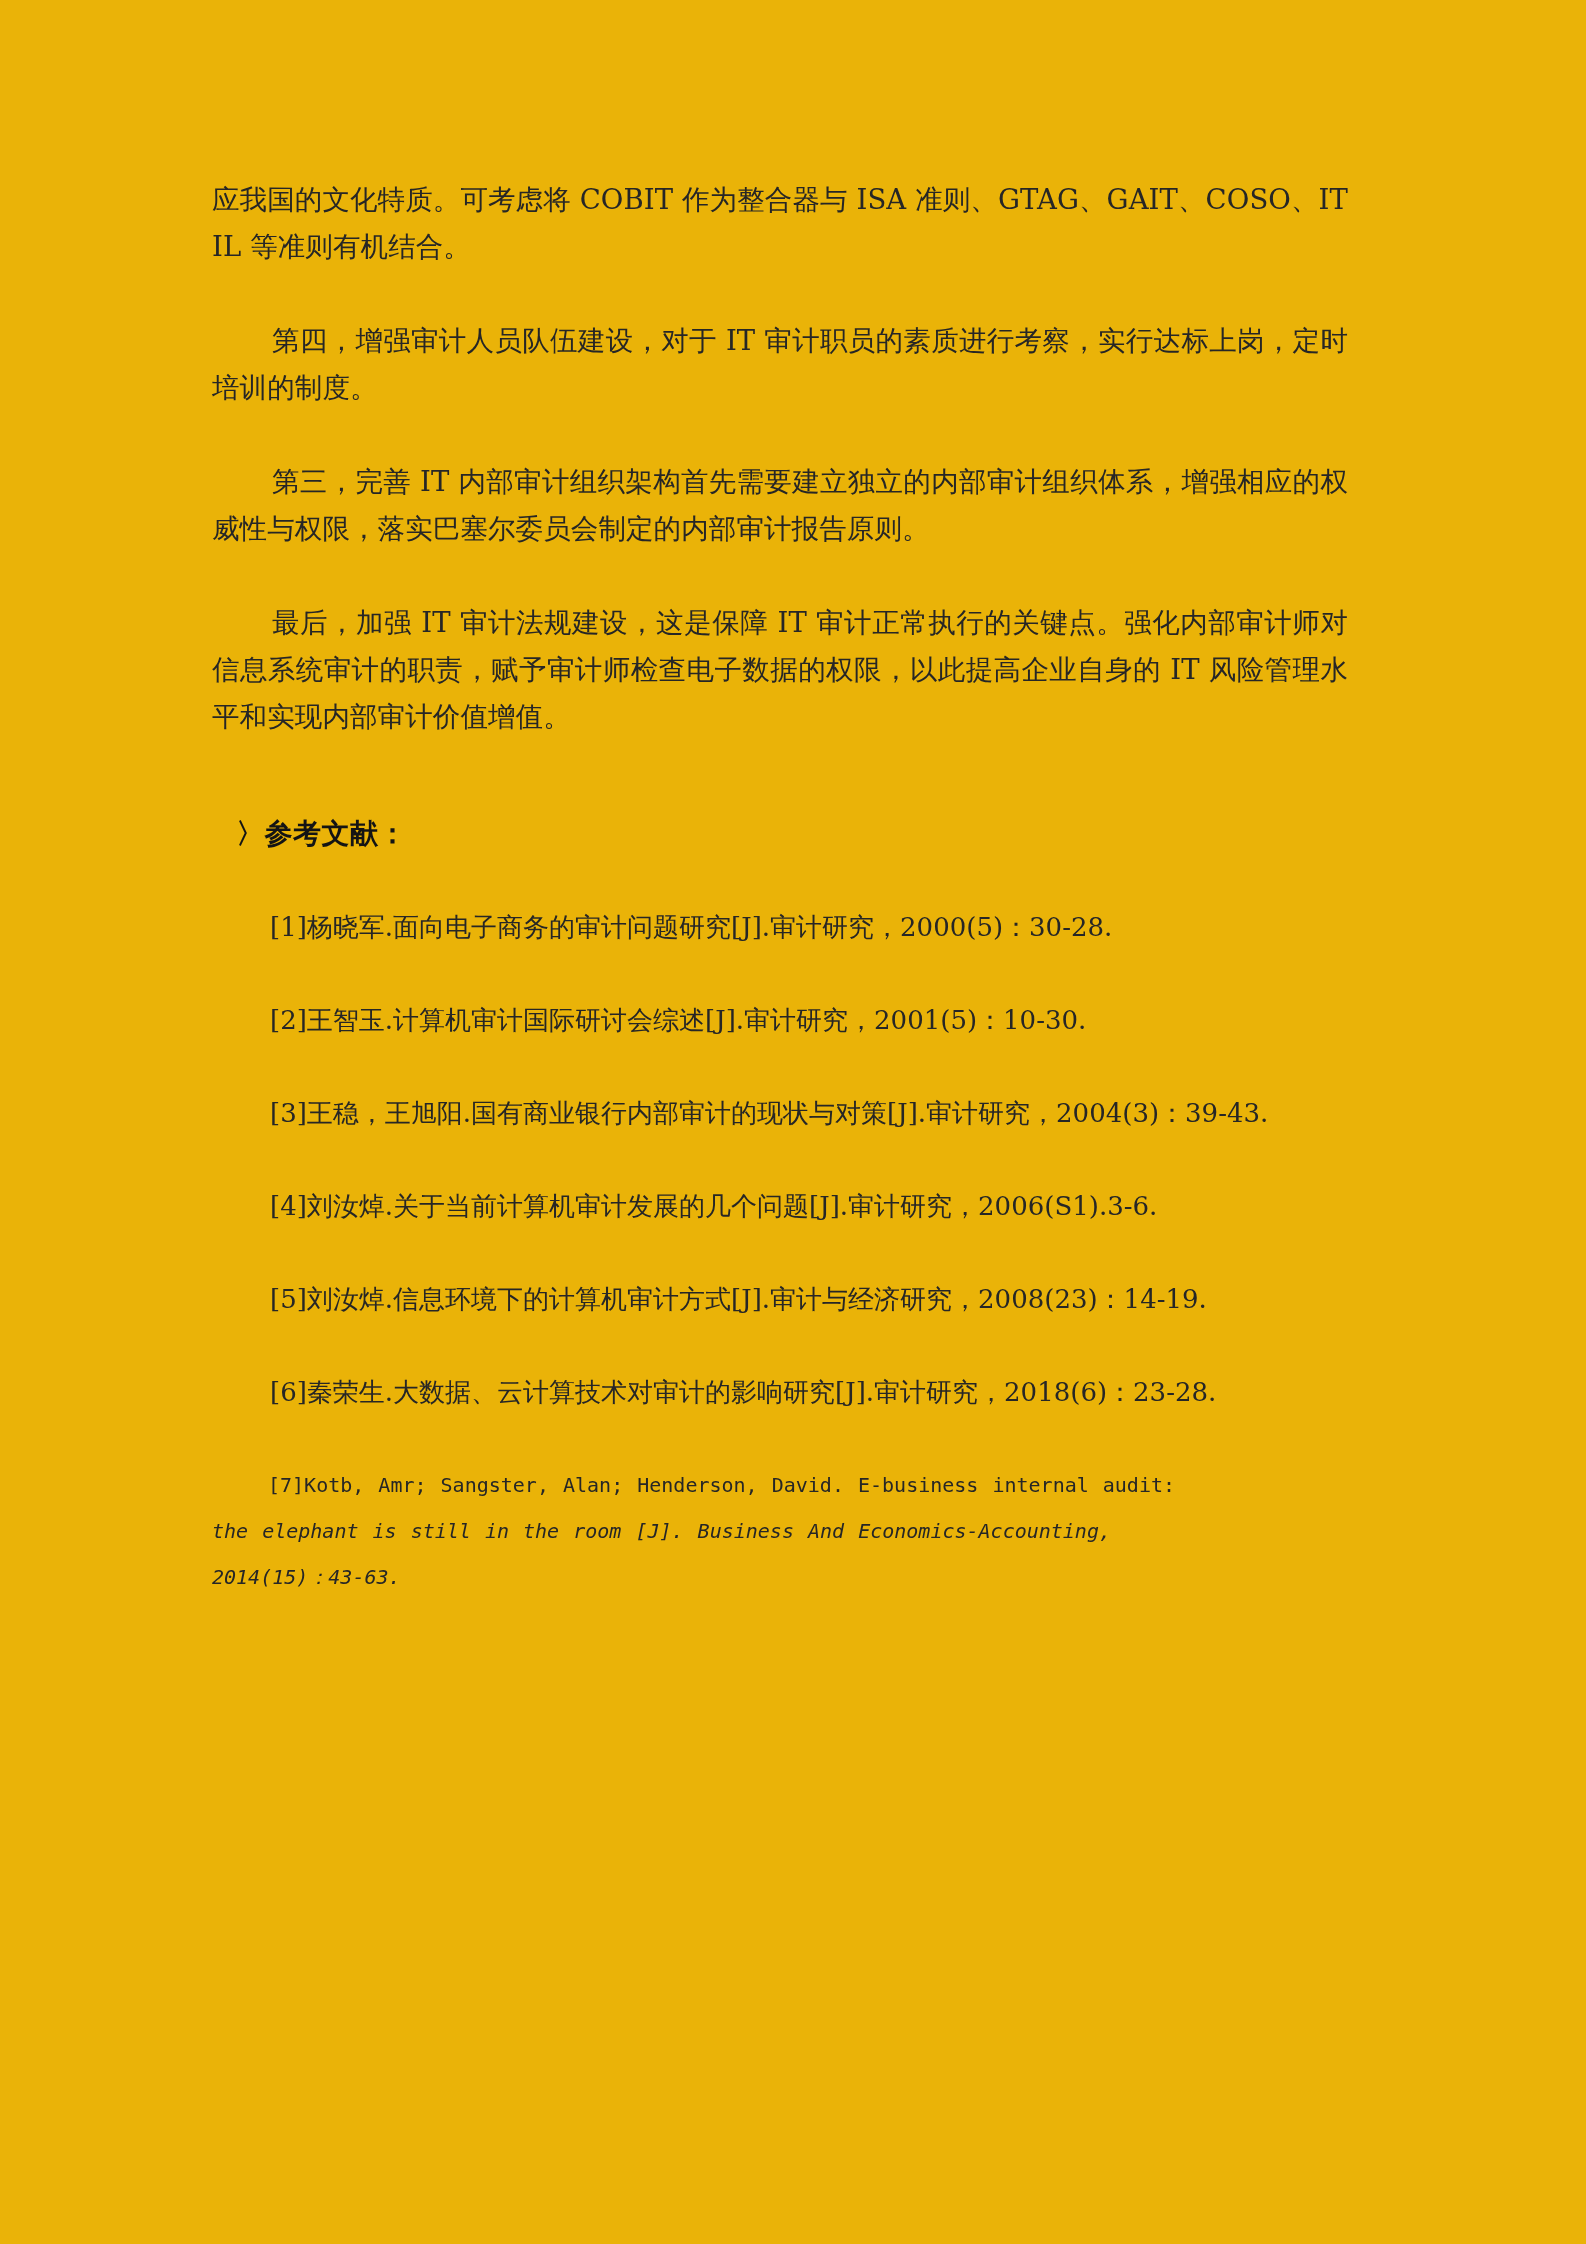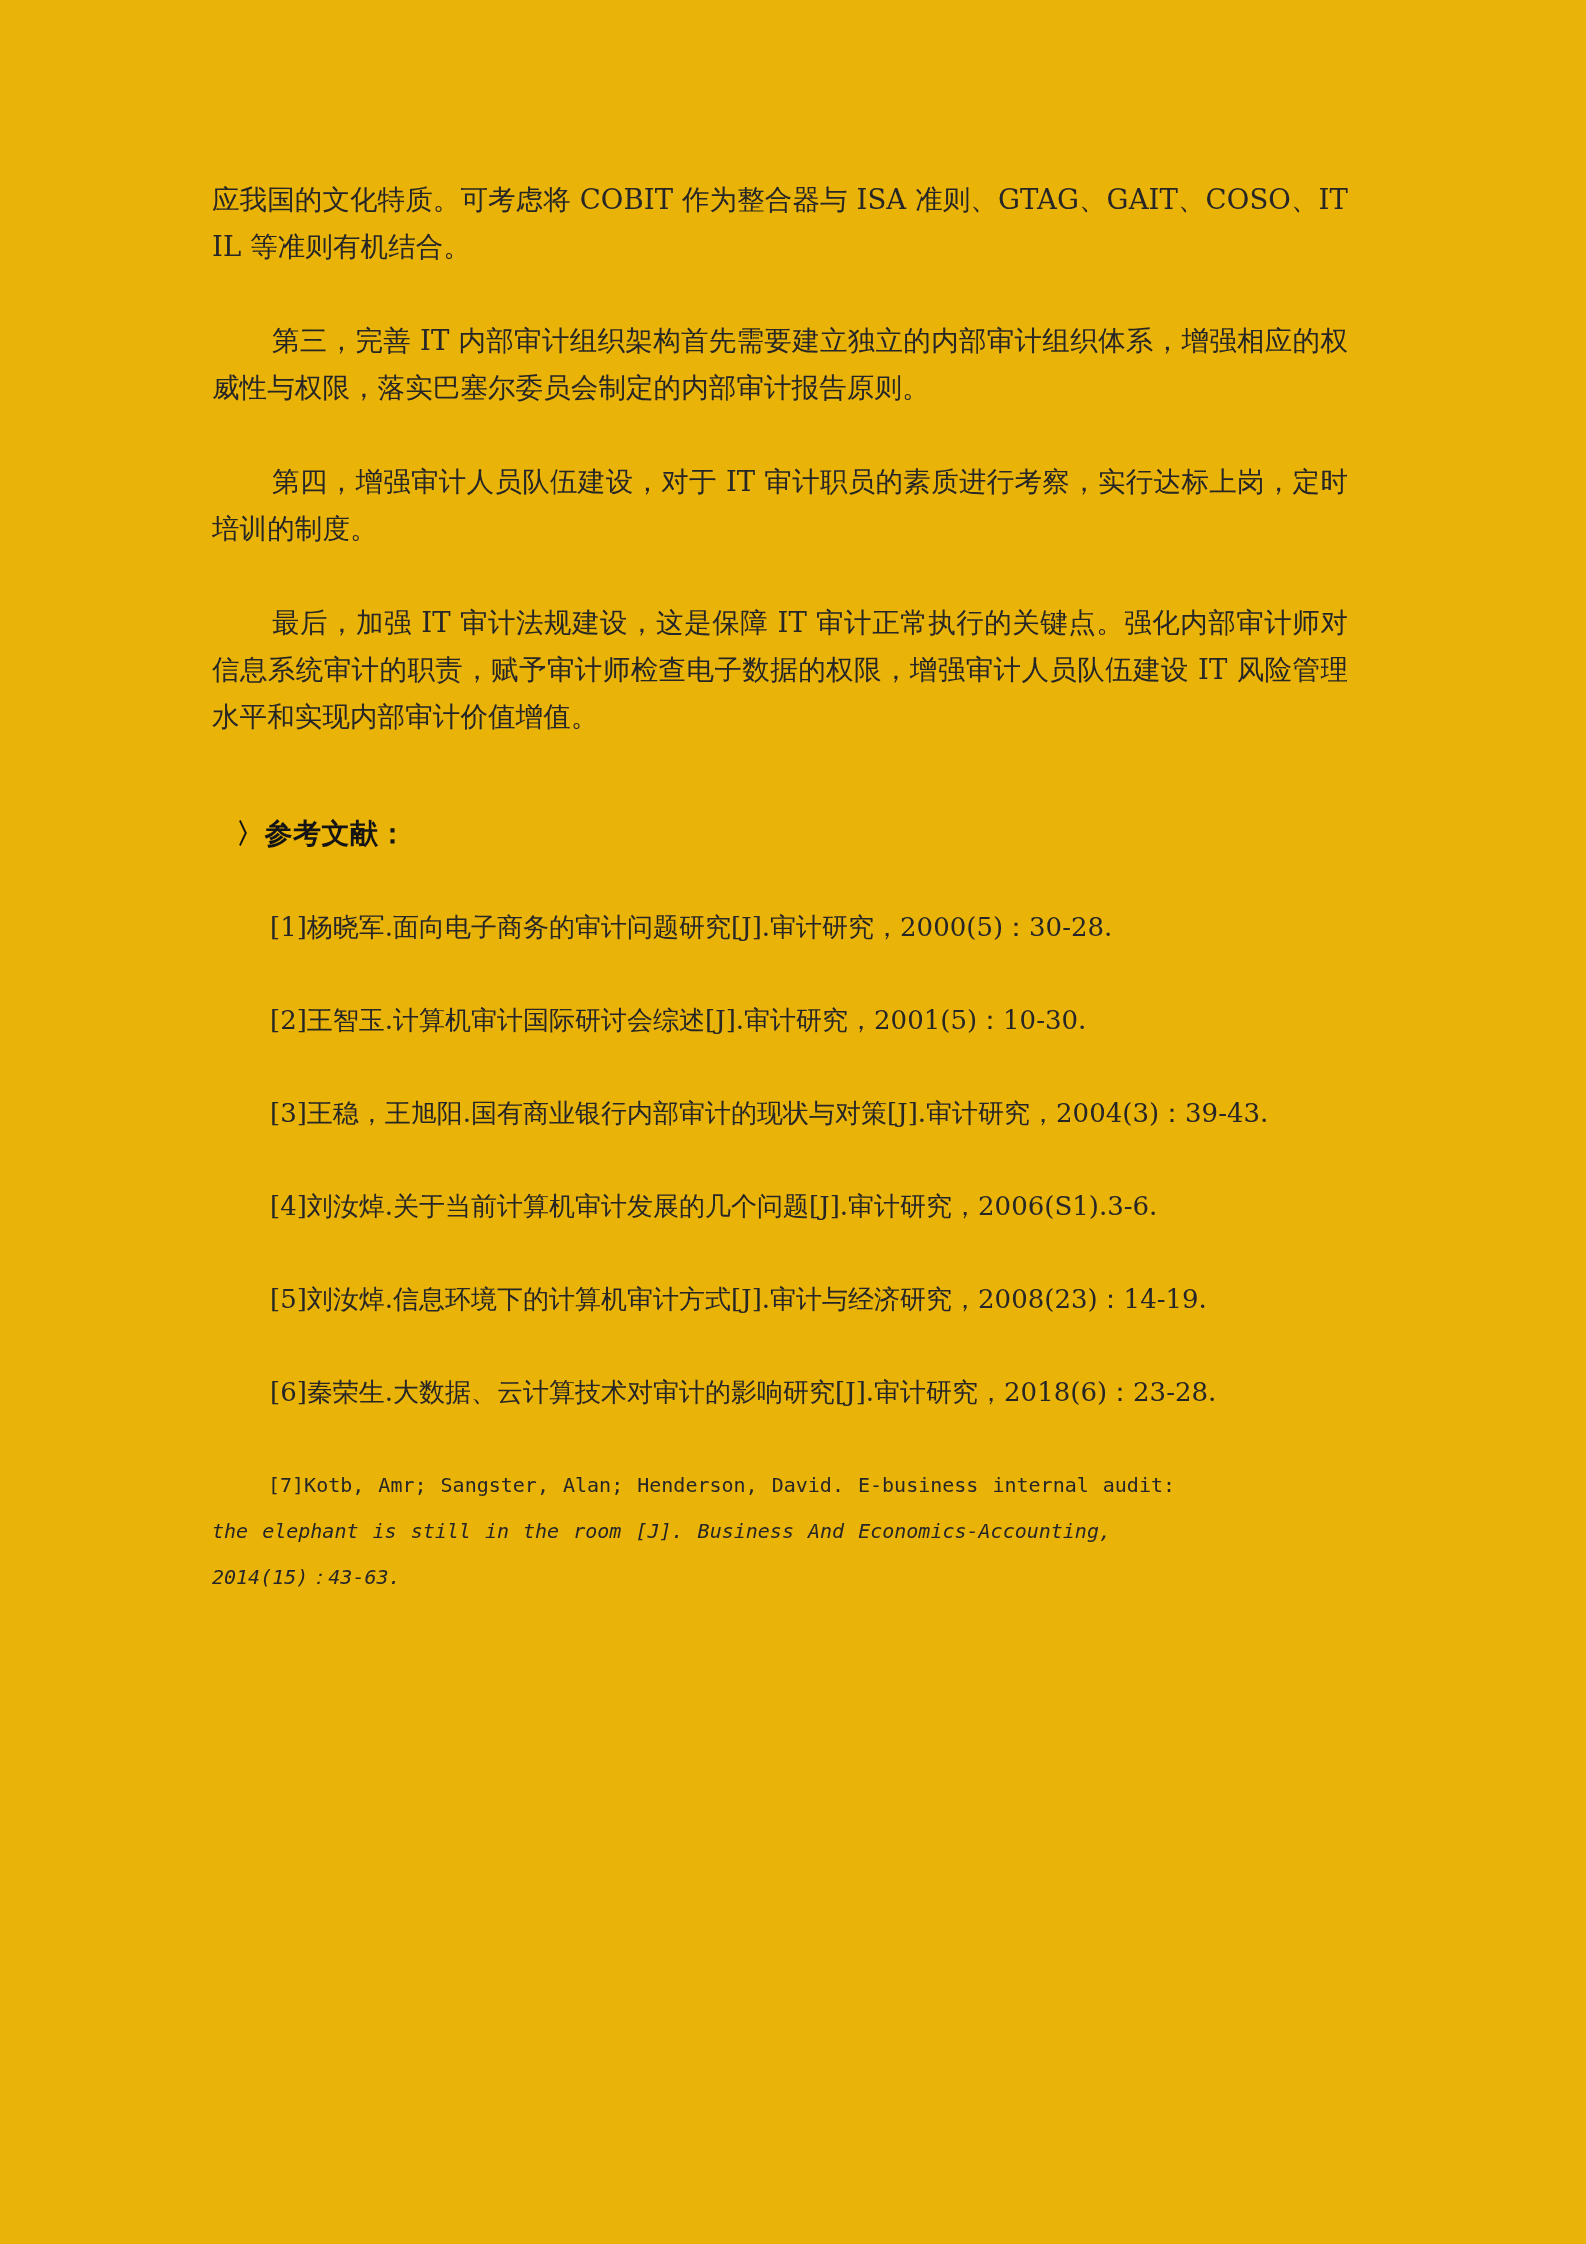--- a/index.html
+++ b/index.html
@@ -93,25 +93,25 @@
   }
 </style>
 </head>
 <body>
 
 <div class="page">
   <div class="content">
 
     <p class="para">应我国的文化特质。可考虑将 COBIT 作为整合器与 ISA 准则、GTAG、GAIT、COSO、ITIL 等准则有机结合。</p>
 
+    <p class="para indent">第四，增强审计人员队伍建设，对于 IT 审计职员的素质进行考察，实行达标上岗，定时培训的制度。</p>
+
     <p class="para indent">第三，完善 IT 内部审计组织架构首先需要建立独立的内部审计组织体系，增强相应的权威性与权限，落实巴塞尔委员会制定的内部审计报告原则。</p>
 
-    <p class="para indent">第四，增强审计人员队伍建设，对于 IT 审计职员的素质进行考察，实行达标上岗，定时培训的制度。</p>
-
-    <p class="para indent">最后，加强 IT 审计法规建设，这是保障 IT 审计正常执行的关键点。强化内部审计师对信息系统审计的职责，赋予审计师检查电子数据的权限，增强审计人员队伍建设 IT 风险管理水平和实现内部审计价值增值。</p>
+    <p class="para indent">最后，加强 IT 审计法规建设，这是保障 IT 审计正常执行的关键点。强化内部审计师对信息系统审计的职责，赋予审计师检查电子数据的权限，以此提高企业自身的 IT 风险管理水平和实现内部审计价值增值。</p>
 
     <div class="gap-sm"></div>
 
     <h2 class="ref-heading">〉参考文献：</h2>
 
     <div class="gap-lg"></div>
 
     <p class="ref">[1]杨晓军.面向电子商务的审计问题研究[J].审计研究，2000(5)：30-28.</p>
     <div class="gap-lg"></div>
 

